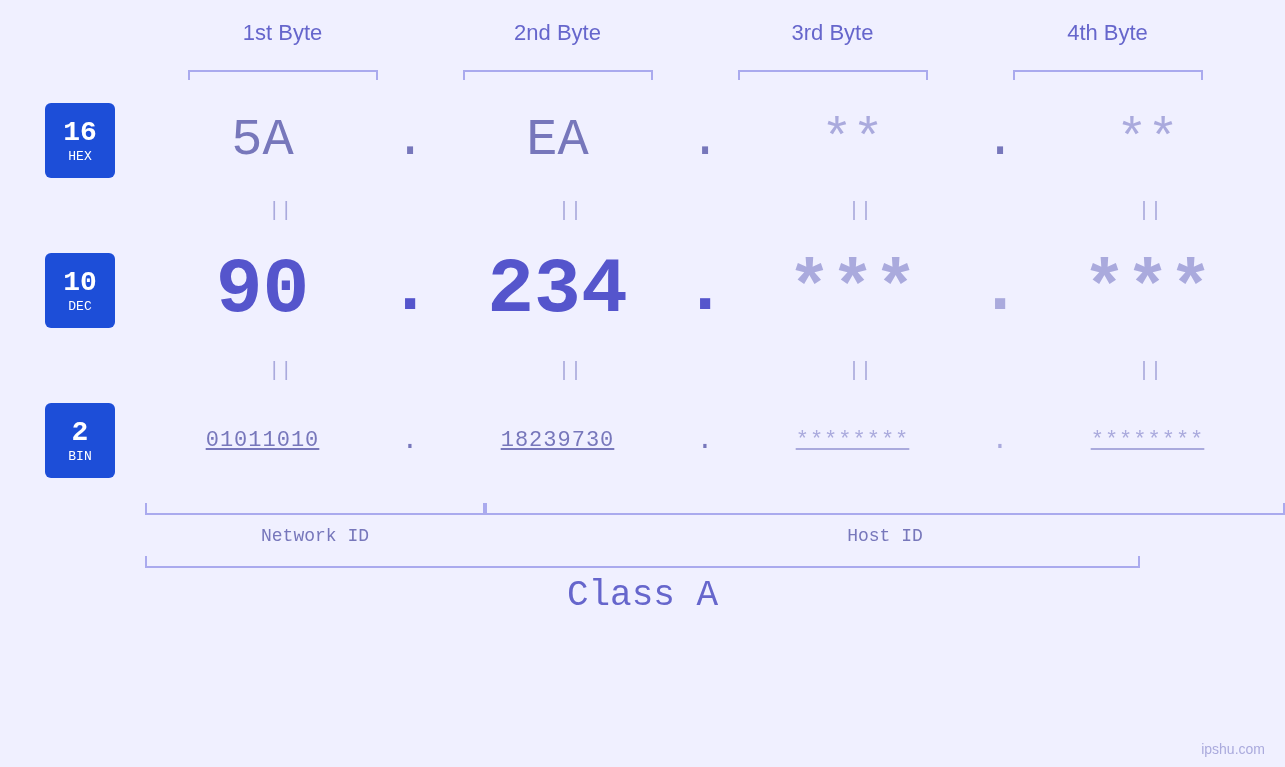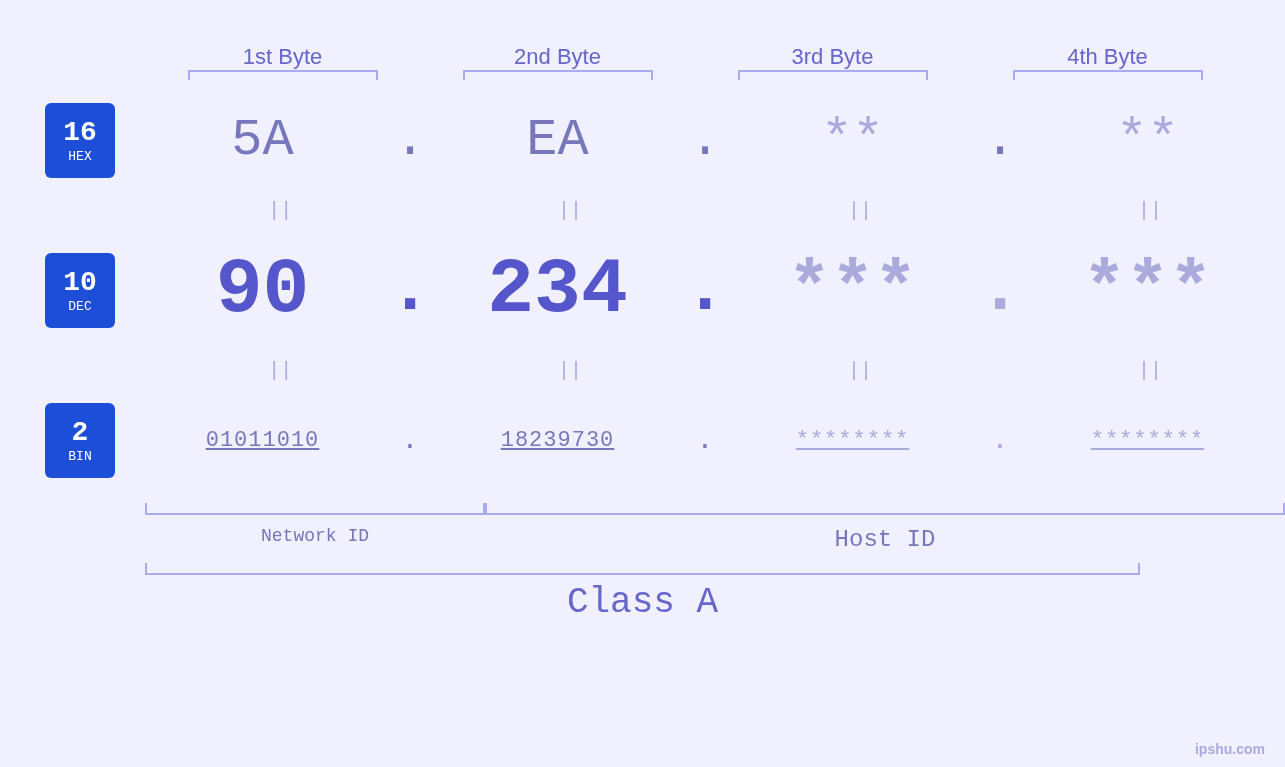--- a/index.html
+++ b/index.html
@@ -20,21 +20,21 @@
       display: flex;
       flex-direction: column;
     }
 
     
     .byte-header-row {
       display: flex;
       margin-left: 145px;
       margin-top: 20px;
       height: 50px;
-      align-items: flex-end;
+      align-items: flex-start;
     }
 
     .byte-header {
       width: 275px;
       text-align: center;
       color: #6666cc;
       font-size: 22px;
       font-family: Arial, sans-serif;
       font-weight: normal;
     }
@@ -169,21 +169,20 @@
     }
 
     
     .watermark {
       position: absolute;
       bottom: 10px;
       right: 20px;
       color: #aaaadd;
       font-size: 14px;
       font-family: Arial, sans-serif;
-      font-weight: bold;
     }
 
     .masked {
       color: #aaaadd;
     }
   </style>
 </head>
 <body>
 
 <div class="main-container">
@@ -304,21 +303,21 @@
 
   <div style="display:flex; margin-left:145px; margin-top:8px;">
 
     <div style="width:340px; border-bottom:2px solid #aaaaee; border-left:2px solid #aaaaee; border-right:2px solid #aaaaee; height:12px;"></div>
 
     <div style="flex:1; border-bottom:2px solid #aaaaee; border-left:2px solid #aaaaee; border-right:2px solid #aaaaee; height:12px;"></div>
   </div>
 
   <div style="display:flex; margin-left:145px; margin-top:11px;">
     <div style="width:340px; text-align:center; color:#7777bb; font-size:18px; font-family:'Courier New',Courier,monospace;">Network ID</div>
-    <div style="flex:1; text-align:center; color:#7777bb; font-size:24px; font-family:'Courier New',Courier,monospace;">Host ID</div>
+    <div style="flex:1; text-align:center; color:#7777bb; font-size:18px; font-family:'Courier New',Courier,monospace;">Host ID</div>
   </div>
 
   <div style="margin:10px 145px 0 145px; border-bottom:2px solid #aaaaee; border-left:2px solid #aaaaee; border-right:2px solid #aaaaee; height:12px;"></div>
 
   <div style="display:flex; justify-content:center; align-items:center; height:55px;">
     <span class="class-label">Class A</span>
   </div>
 
   <div class="watermark">ipshu.com</div>
 

